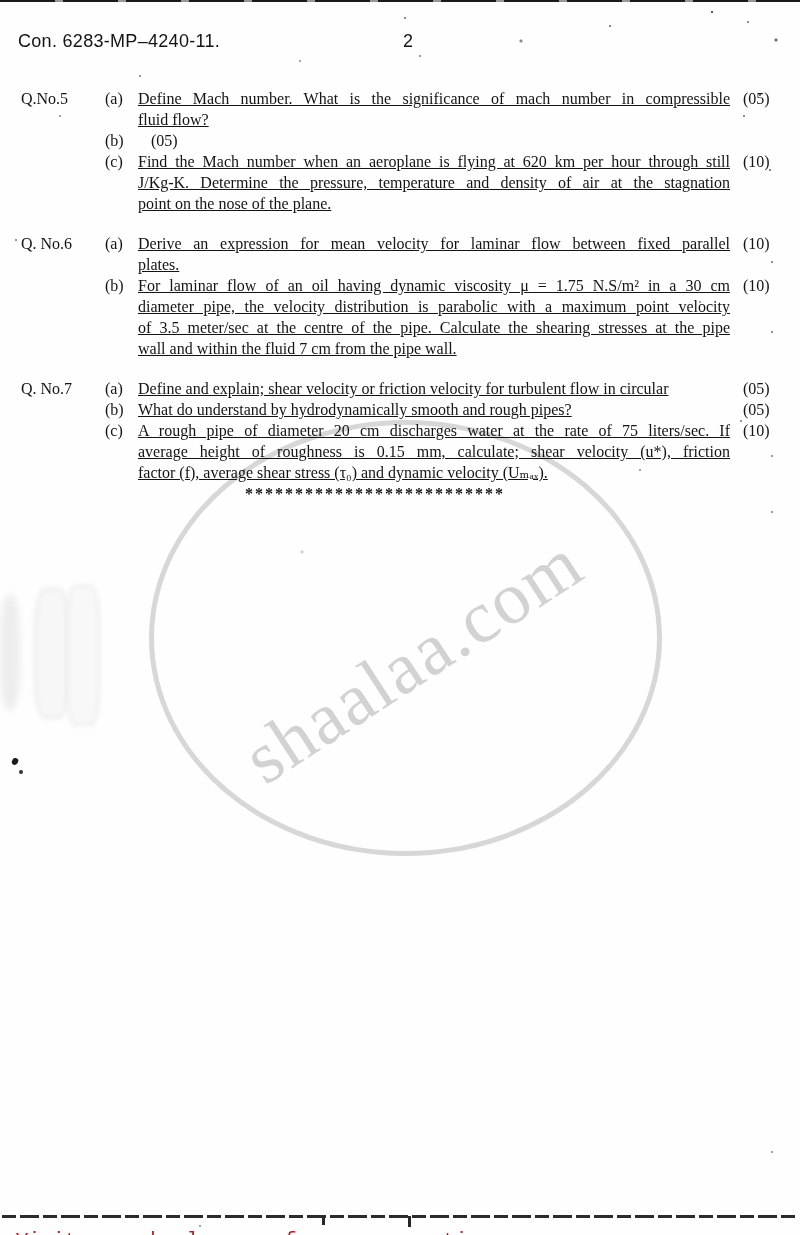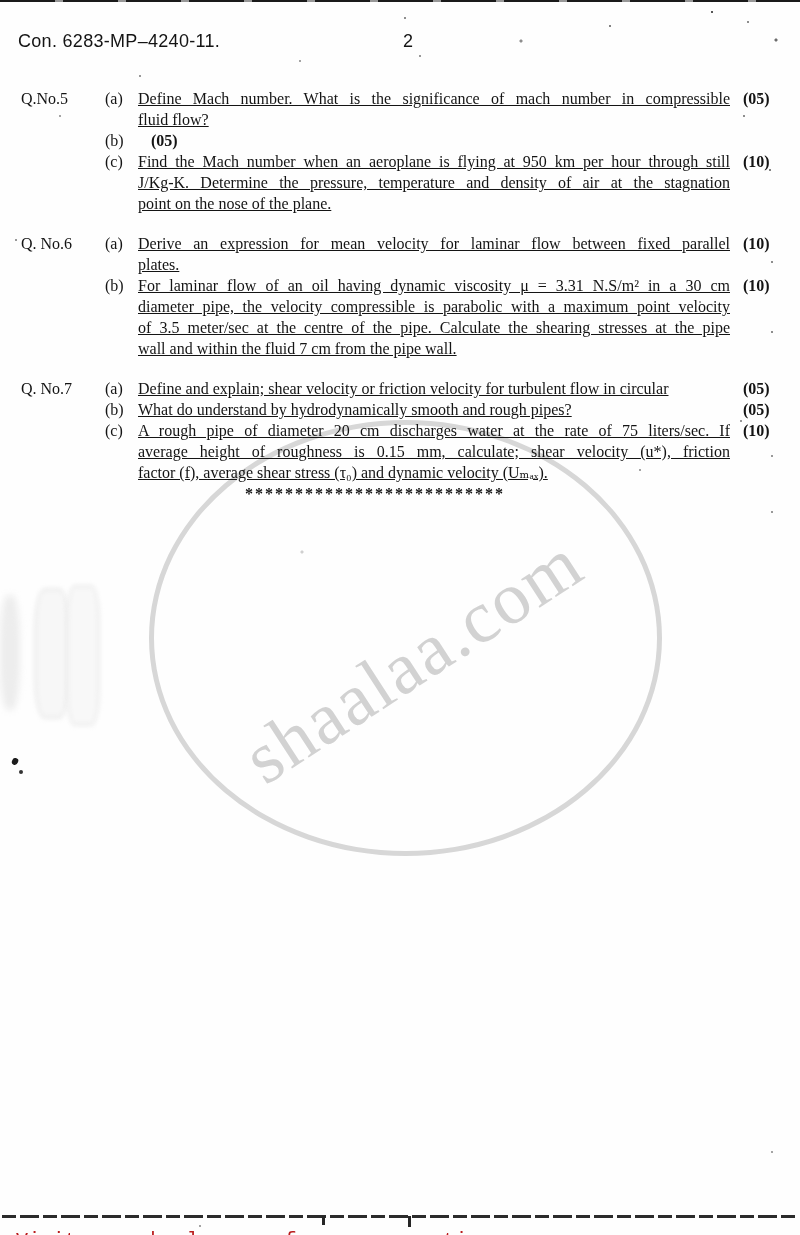--- a/index.html
+++ b/index.html
@@ -27,21 +27,21 @@
   .q-block{display:flex;}
   .q-block + .q-block{margin-top:19px;}
   .q-num{width:105px;padding-left:21px;box-sizing:border-box;font-size:16px;line-height:21px;flex:none;}
   .parts{flex:1;}
   .part{display:flex;}
   .p-label{width:33px;flex:none;font-size:16px;line-height:21px;}
   .p-lines{width:592px;flex:none;font-size:16px;line-height:21px;}
   .line{height:21px;overflow:hidden;text-align:justify;text-decoration:underline;}
   .line:not(:last-child){text-align-last:justify;}
   .p-marks{width:62px;flex:none;padding-left:13px;box-sizing:border-box;
-           font-size:16px;line-height:21px;white-space:nowrap;font-weight:bold;}
+           font-size:16px;line-height:21px;white-space:nowrap;}
   .separator{margin-left:245px;margin-top:0;font-weight:700;font-size:16px;
              letter-spacing:2px;line-height:21px;}
 
   
   .wm-ellipse{position:absolute;left:149px;top:420px;width:503px;height:426px;
               border:5px solid #d7d7d7;border-radius:50%;z-index:0;}
   .wm-text{position:absolute;left:173px;top:615px;width:480px;height:90px;line-height:90px;
            text-align:center;transform:rotate(-33deg);font-size:74px;letter-spacing:2px;
            color:#d2d2d2;z-index:0;font-family:"Liberation Serif","DejaVu Serif",serif;}
 
@@ -122,21 +122,21 @@
               </div>
               <div class="p-marks">(05)</div>
             </div>
             <div class="part">
               <div class="p-label">(b)</div>
               <div class="p-marks">(05)</div>
             </div>
             <div class="part">
               <div class="p-label">(c)</div>
               <div class="p-lines">
-                <div class="line">Find the Mach number when an aeroplane is flying at 950 km per hour through still</div>
+                <div class="line">Find the Mach number when an aeroplane is flying at 620 km per hour through still</div>
                 <div class="line">J/Kg-K. Determine the pressure, temperature and density of air at the stagnation</div>
                 <div class="line">point on the nose of the plane.</div>
               </div>
               <div class="p-marks">(10)</div>
             </div>
           </div>
         </div>
         <div class="q-block">
           <div class="q-num">Q. No.6</div>
           <div class="parts">
@@ -144,22 +144,22 @@
               <div class="p-label">(a)</div>
               <div class="p-lines">
                 <div class="line">Derive an expression for mean velocity for laminar flow between fixed parallel</div>
                 <div class="line">plates.</div>
               </div>
               <div class="p-marks">(10)</div>
             </div>
             <div class="part">
               <div class="p-label">(b)</div>
               <div class="p-lines">
-                <div class="line">For laminar flow of an oil having dynamic viscosity μ = 3.31 N.S/m² in a 30 cm</div>
-                <div class="line">diameter pipe, the velocity compressible is parabolic with a maximum point velocity</div>
+                <div class="line">For laminar flow of an oil having dynamic viscosity μ = 1.75 N.S/m² in a 30 cm</div>
+                <div class="line">diameter pipe, the velocity distribution is parabolic with a maximum point velocity</div>
                 <div class="line">of 3.5 meter/sec at the centre of the pipe. Calculate the shearing stresses at the pipe</div>
                 <div class="line">wall and within the fluid 7 cm from the pipe wall.</div>
               </div>
               <div class="p-marks">(10)</div>
             </div>
           </div>
         </div>
         <div class="q-block">
           <div class="q-num">Q. No.7</div>
           <div class="parts">

